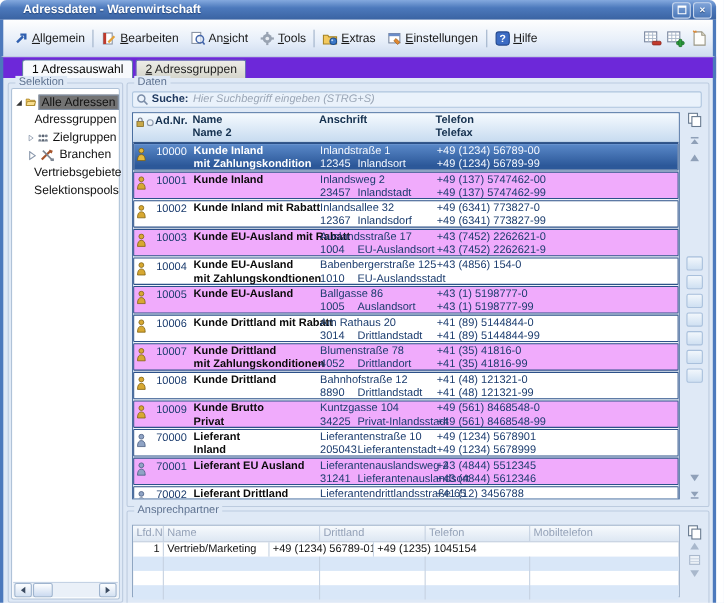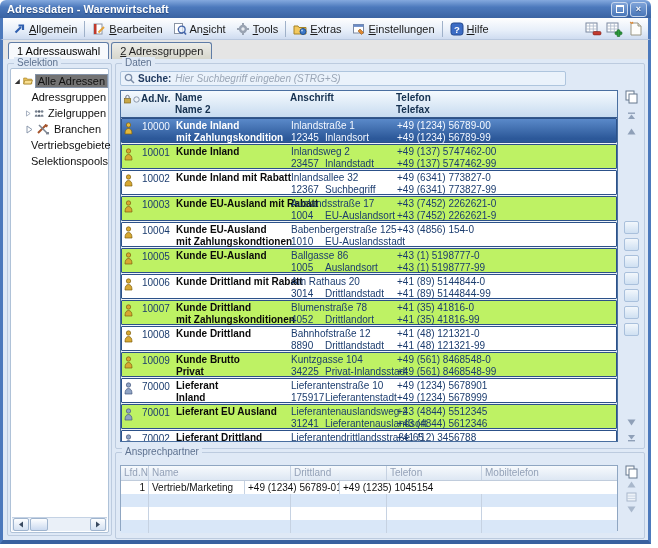--- a/index.html
+++ b/index.html
@@ -1,40 +1,40 @@
 <!DOCTYPE html>
 <html><head>
 <meta charset="utf-8">
 <style>
   html,body{margin:0;padding:0;}
   body{width:658px;height:548px;background:#fff;font-family:"Liberation Sans",sans-serif;overflow:hidden;position:relative;}
   svg{display:block}
   .window{position:absolute;left:0;top:0;width:651px;height:544px;}
   
   .titlebar{height:18px;background:linear-gradient(#84A9DE,#4C79BC 40%,#3A63A2);border-radius:6px 6px 0 0;
-    color:#fff;font-weight:bold;font-size:11px;display:flex;align-items:center;padding:0 4px 0 7px;
+    color:#fff;font-weight:bold;font-size:11px;display:flex;align-items:center;padding:0 4px 0 21px;
     text-shadow:0 1px 1px #23457A;}
   .titlebar .ttl{flex:1;white-space:nowrap}
   .tbtn{width:15px;height:13px;margin-left:2px;border:1px solid #C9D8EE;border-radius:3px;
     background:linear-gradient(#7FA3D8,#4A77B8);display:flex;align-items:center;justify-content:center;
     color:#fff;font-size:9px;font-weight:bold;line-height:1;cursor:default}
   .restore-glyph{width:6px;height:5px;border:1px solid #fff;border-top:2px solid #fff}
   
-  .menubar{height:22px;background:linear-gradient(#FEFEFE,#E6EEF9 60%,#CFDCF0);
+  .menubar{height:34px;background:linear-gradient(#FEFEFE,#E6EEF9 60%,#CFDCF0);
     border-left:3px solid #4C79BC;border-right:3px solid #4C79BC;border-bottom:1px solid #B9C8DE;
     display:flex;align-items:center;font-size:11px;color:#1A1A1A;padding-left:4px;box-sizing:border-box}
   .mitem{display:flex;align-items:center;gap:3px;padding:2px 5px;white-space:nowrap}
   .msep{width:1px;height:16px;background:#9FB1C9;margin:0 2px}
   .mspacer{flex:1}
   .u{text-decoration:underline}
   .mico{width:14px;height:14px}
   .tool16{width:17px;height:16px;margin-right:4px}
   
-  .tabstrip{height:19px;background:#e5e5e5;border-left:3px solid #4C79BC;border-right:3px solid #4C79BC;
-    display:flex;align-items:flex-end;padding-left:5px;box-sizing:border-box}
+  .tabstrip{height:19px;background:#6d28d9;border-left:3px solid #4C79BC;border-right:3px solid #4C79BC;
+    display:flex;align-items:flex-end;padding-left:17px;box-sizing:border-box}
   .tab{font-size:11px;padding:2px 8px 2px 8px;border:1px solid #5F7CA6;border-bottom:none;
     border-radius:3px 3px 0 0;margin-right:2px;white-space:nowrap}
   .tab.active{background:#F7F9FC;position:relative;top:0;font-weight:normal}
   .tab.inactive{background:linear-gradient(#EDEDE8,#D6D6CC);color:#222}
   
   .client{position:relative;height:481px;background:#DFE9F6;border-left:3px solid #4C79BC;
     border-right:3px solid #4C79BC;border-bottom:4px solid #39619F;box-sizing:content-box}
   .group{position:absolute;border:1px solid #BCCBDF;border-radius:2px;}
   .legend{position:absolute;top:-7px;left:6px;background:#DFE9F6;padding:0 3px;font-size:10px;color:#5E7290}
   
@@ -46,42 +46,42 @@
   .rootlbl{border:1px solid #8493A8;background:#737373;padding:0 2px}
   .tchild{margin-left:11px}
   .hscroll{position:absolute;left:1px;right:1px;bottom:1px;height:13px;background:#EAF0F8;
     border-top:1px solid #C4D2E4;display:flex;align-items:center}
   .sbtn{width:14px;height:11px;background:linear-gradient(#FDFEFF,#D4E1F2);border:1px solid #9FB4CE;
     border-radius:2px;margin:0 1px;display:flex;align-items:center;justify-content:center}
   .sthumb{width:16px;height:11px;background:linear-gradient(#FDFEFF,#CBDAF0);border:1px solid #9FB4CE;border-radius:2px}
   .sright{margin-left:auto}
   
   #grp-daten{left:112px;top:4px;width:528px;height:384px;}
-  .searchbar{position:absolute;left:4px;top:7px;width:446px;height:15px;background:#EAF2FB;
+  .searchbar{position:absolute;left:4px;top:7px;width:518px;height:15px;background:#EAF2FB;
     border:1px solid #AEC5DE;border-radius:2px;display:flex;align-items:center;font-size:10px;color:#203A60;padding-left:3px;box-sizing:border-box}
   .searchbar .slbl{font-weight:bold;margin:0 4px 0 3px}
   .searchbar input{flex:1;border:none;background:transparent;font-family:"Liberation Sans",sans-serif;
     font-size:10px;outline:none;color:#333;padding:0}
   .searchbar input::placeholder{color:#9AA6B6;font-style:italic}
   .dtable{position:absolute;left:4px;top:26px;width:498px;height:352px;border:1px solid #4A6FA0;
     background:#EFF4FA;overflow:hidden;box-sizing:border-box}
   .thead{display:flex;height:26px;background:linear-gradient(#F5FAFE,#C7DBF0);border-bottom:1px solid #35598C;
     font-weight:bold;color:#14304F;font-size:10px;align-items:stretch}
   .cl{width:12px;flex:none;padding-top:3px;display:flex;justify-content:center}
   .cd{width:8px;flex:none;padding-top:5px}
   .ca{width:28px;flex:none;text-align:left;padding-top:2px}
   .sp{width:6px;flex:none}
   .cn{width:115px;flex:none}
   .cadr{width:106px;flex:none}
   .ct{flex:1}
   .ln{display:block;height:11px;line-height:11px;padding-top:1px;white-space:nowrap;overflow:visible;font-style:normal}
   .thead .ln{font-weight:bold}
   .trow{display:flex;height:23px;border:1px solid #2C5189;border-radius:1px;margin:0 0 1px 0;
     background:#fff;font-size:10px;color:#1B3C6E}
-  .trow.blue{background:#bef264}
+  .trow.blue{background:#f0abfc}
   .trow.sel{background:linear-gradient(#5A89C9,#2C5899 85%);color:#F4F8FF}
   .trow .cn .ln{font-weight:bold;color:#0A0A0A}
   .trow.sel .cn .ln{color:#fff}
   .trow.sel .ca,.trow.sel .cadr .ln,.trow.sel .ct .ln{color:#F4F8FF}
   .plz{display:inline-block;width:34px;font-weight:normal}
   .city{font-weight:normal}
   
   .dstrip{position:absolute;left:506px;top:26px;width:18px;height:352px;display:flex;flex-direction:column;align-items:center}
   .mini{width:13px;height:11px;border:1px solid #A9C0DC;border-radius:2px;background:linear-gradient(#F2F7FC,#CFE0F2);margin:2px 0}
   .gap8{height:8px}.gap90{height:84px}.push{flex:1}
@@ -386,21 +386,21 @@
             </span>
           <span class="cd"></span>
             <span class="ca">10002</span>
             <span class="sp"></span>
           <span class="cn">
               <i class="ln">Kunde Inland mit Rabatt</i>
               <i class="ln"></i>
             </span>
           <span class="cadr">
               <i class="ln">Inlandsallee 32</i>
-              <i class="ln"><b class="plz">12367</b><b class="city">Suchbegriff</b></i>
+              <i class="ln"><b class="plz">12367</b><b class="city">Inlandsdorf</b></i>
             </span>
           <span class="ct">
               <i class="ln">+49 (6341) 773827-0</i>
               <i class="ln">+49 (6341) 773827-99</i>
             </span>
         </div>
 
         <div class="trow blue">
           <span class="cl">
               <svg width="9" height="13" viewBox="0 0 9 13">
@@ -577,21 +577,21 @@
             </span>
           <span class="cd"></span>
             <span class="ca">70000</span>
             <span class="sp"></span>
           <span class="cn">
               <i class="ln">Lieferant</i>
               <i class="ln">Inland</i>
             </span>
           <span class="cadr">
               <i class="ln">Lieferantenstraße 10</i>
-              <i class="ln"><b class="plz">175917</b><b class="city">Lieferantenstadt</b></i>
+              <i class="ln"><b class="plz">205043</b><b class="city">Lieferantenstadt</b></i>
             </span>
           <span class="ct">
               <i class="ln">+49 (1234) 5678901</i>
               <i class="ln">+49 (1234) 5678999</i>
             </span>
         </div>
 
         <div class="trow blue">
           <span class="cl">
               <svg width="9" height="13" viewBox="0 0 9 13">

